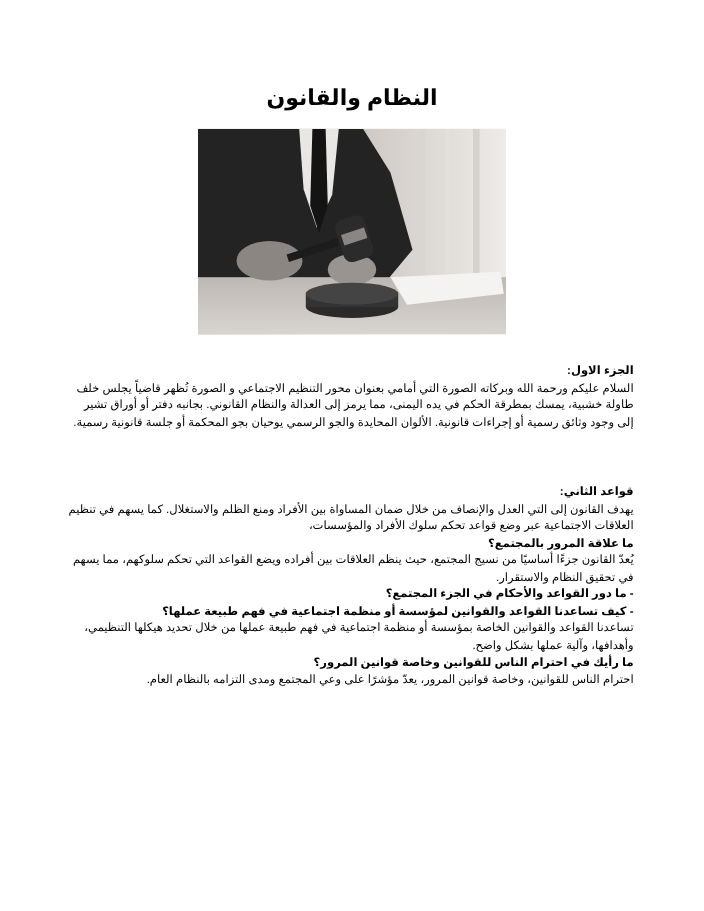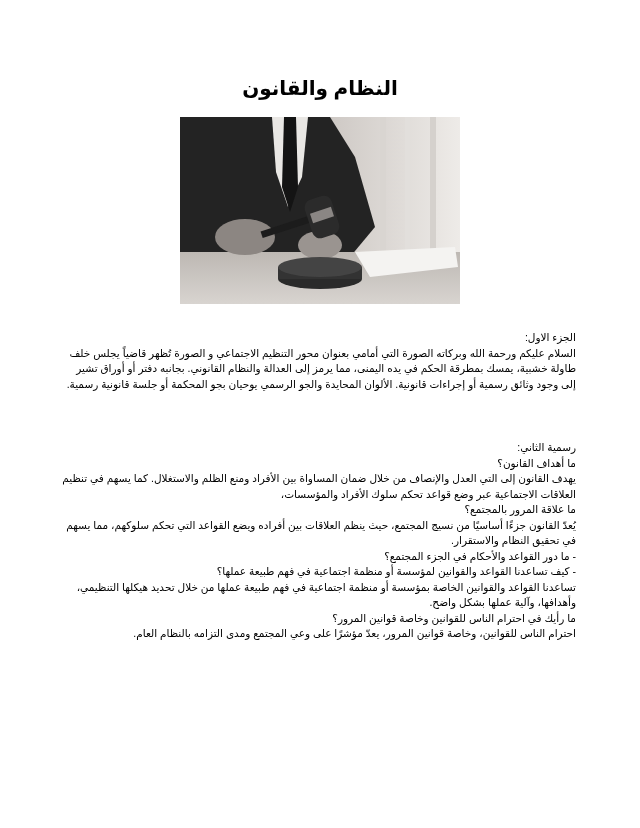--- a/index.html
+++ b/index.html
@@ -14,21 +14,21 @@
     }
     .photo {
       position: absolute; left: 180px; top: 117px; width: 280px; height: 187px;
       overflow: hidden; background: #e8e6e4;
     }
     .content {
       position: absolute; left: 62px; right: 64px; top: 330px;
       direction: rtl; text-align: right; font-size: 10.5px; line-height: 15.5px;
     }
     .content p { margin: 0; }
-    .h { font-weight: normal; }
+    .h { font-weight: bold; }
     .gap-lg { height: 48px; }
     .gap-md { height: 22px; }
     .section-head { margin-top: 2px; }
   </style>
 </head>
 <body>
 
 <div class="page">
 
   <h1 class="title">النظام والقانون</h1>
@@ -79,23 +79,22 @@
 
   <div class="content">
     <section>
       <p class="h">الجزء الاول:</p>
       <p>السلام عليكم ورحمة الله وبركاته الصورة التي أمامي بعنوان  محور التنظيم الاجتماعي و الصورة تُظهر قاضياً يجلس خلف طاولة خشبية، يمسك بمطرقة الحكم في يده اليمنى، مما يرمز إلى العدالة والنظام القانوني. بجانبه دفتر أو أوراق تشير إلى وجود وثائق رسمية أو إجراءات قانونية. الألوان المحايدة والجو الرسمي يوحيان بجو المحكمة أو جلسة قانونية رسمية.</p>
     </section>
 
     <div class="gap-lg"></div>
 
     <section>
-      <p class="h section-head">رسمية الثاني:</p>
+      <p class="h section-head">قواعد الثاني:</p>
 
-      <p class="h">ما أهداف القانون؟</p>
       <p>يهدف القانون إلى التي العدل والإنصاف من خلال ضمان المساواة بين الأفراد ومنع الظلم والاستغلال. كما يسهم في تنظيم العلاقات الاجتماعية عبر وضع قواعد تحكم سلوك الأفراد والمؤسسات،</p>
 
       <p class="h">ما علاقة المرور بالمجتمع؟</p>
       <p>يُعدّ القانون جزءًا أساسيًا من نسيج المجتمع، حيث ينظم العلاقات بين أفراده ويضع القواعد التي تحكم سلوكهم، مما يسهم في تحقيق النظام والاستقرار.</p>
 
       <p class="h">- ما دور القواعد والأحكام في الجزء المجتمع؟</p>
 
       <p class="h">- كيف تساعدنا القواعد والقوانين لمؤسسة أو منظمة اجتماعية في فهم طبيعة عملها؟</p>
       <p>تساعدنا القواعد والقوانين الخاصة بمؤسسة أو منظمة اجتماعية في فهم طبيعة عملها من خلال تحديد هيكلها التنظيمي، وأهدافها، وآلية عملها بشكل واضح.</p>
 

